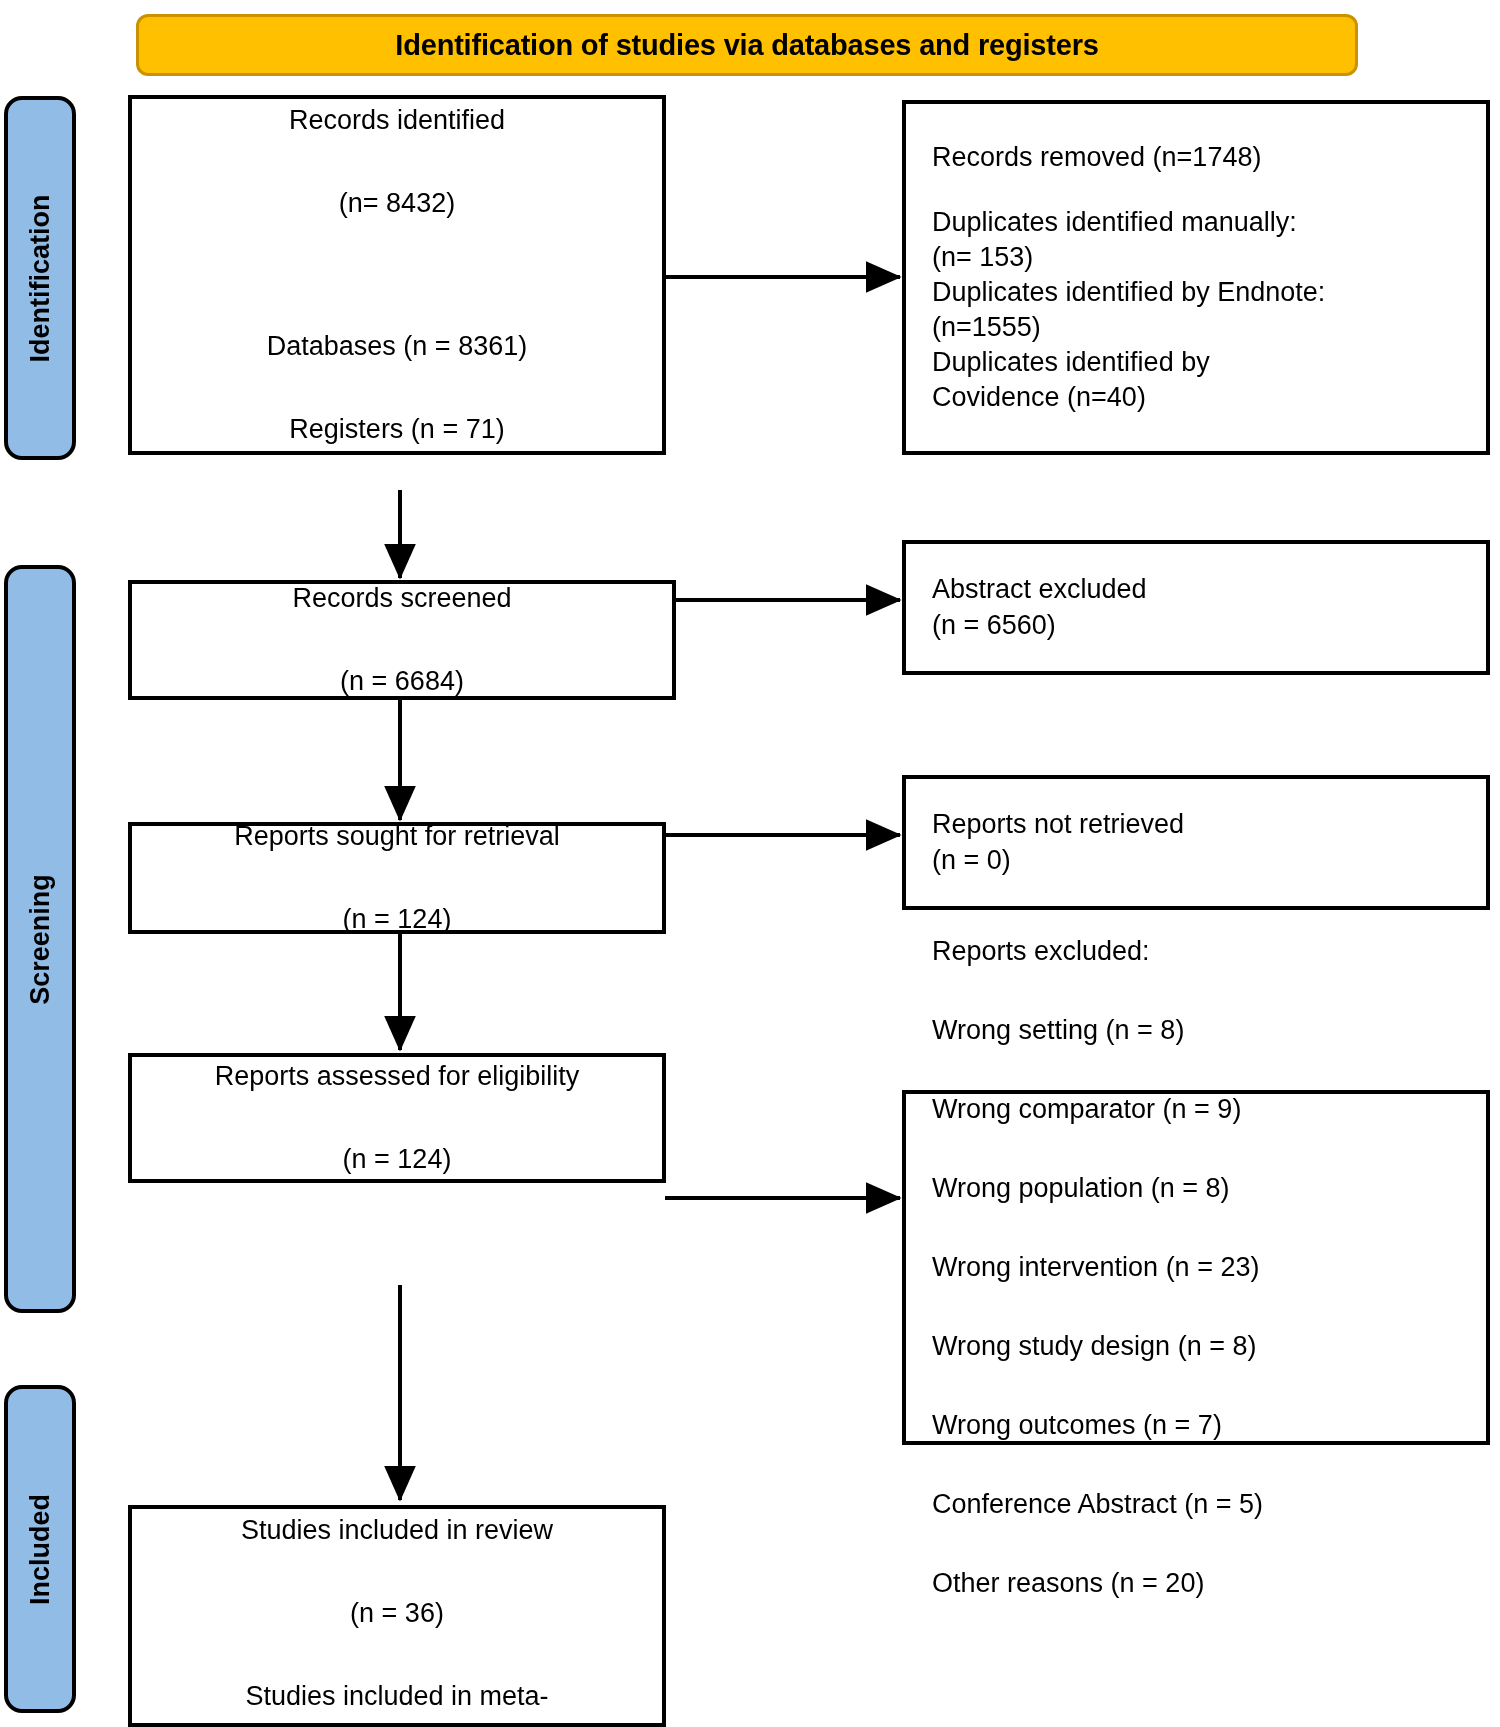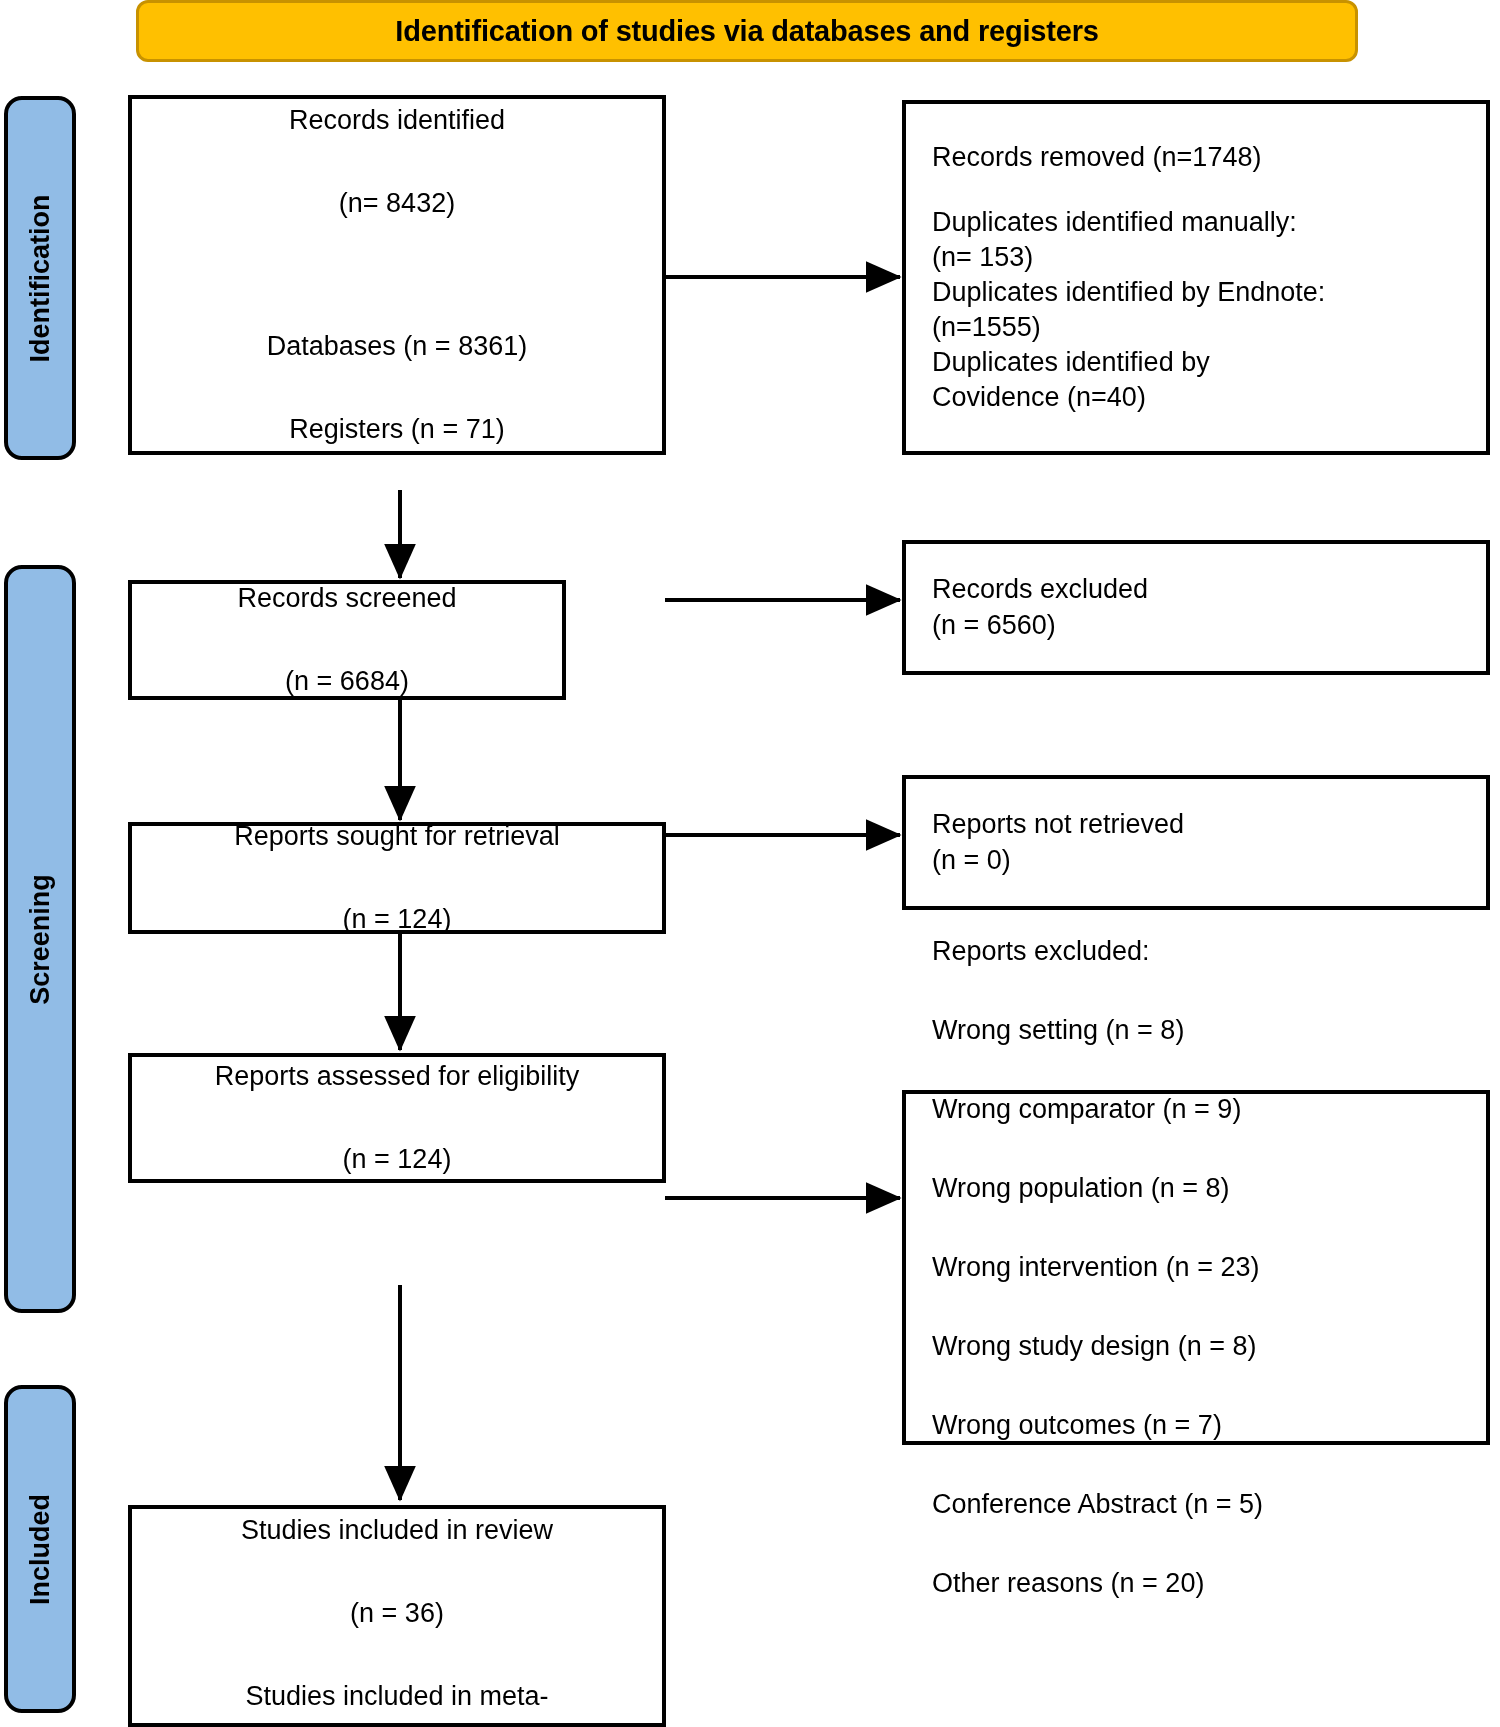--- a/index.html
+++ b/index.html
@@ -21,21 +21,21 @@
     position: absolute;
     left: 0;
     top: 0;
     width: 1500px;
     height: 1727px;
     pointer-events: none;
   }
   .header-bar {
     position: absolute;
     left: 136px;
-    top: 0;
+    top: 14px;
     width: 1222px;
     height: 62px;
     background: #FFC000;
     border: 3px solid #C89200;
     border-radius: 12px;
     box-sizing: border-box;
     display: flex;
     align-items: center;
     justify-content: center;
   }
@@ -146,27 +146,27 @@
     <span class="line">Records removed (n=1748)</span>
     <span class="spacer"></span>
     <span class="line">Duplicates identified manually:</span>
     <span class="line">(n= 153)</span>
     <span class="line">Duplicates identified by Endnote:</span>
     <span class="line">(n=1555)</span>
     <span class="line">Duplicates identified by</span>
     <span class="line">Covidence (n=40)</span>
   </div>
 
-  <div class="node center" style="left:128px; top:580px; width:438px; height:120px;">
+  <div class="node center" style="left:128px; top:580px; width:548px; height:120px;">
     <span class="line">Records screened</span>
     <span class="line">(n = 6684)</span>
   </div>
 
   <div class="node left" style="left:902px; top:540px; width:588px; height:135px;">
-    <span class="line">Records excluded</span>
+    <span class="line">Abstract excluded</span>
     <span class="line">(n = 6560)</span>
   </div>
 
   <div class="node center" style="left:128px; top:822px; width:538px; height:112px;">
     <span class="line">Reports sought for retrieval</span>
     <span class="line">(n = 124)</span>
   </div>
 
   <div class="node left" style="left:902px; top:775px; width:588px; height:135px;">
     <span class="line">Reports not retrieved</span>

